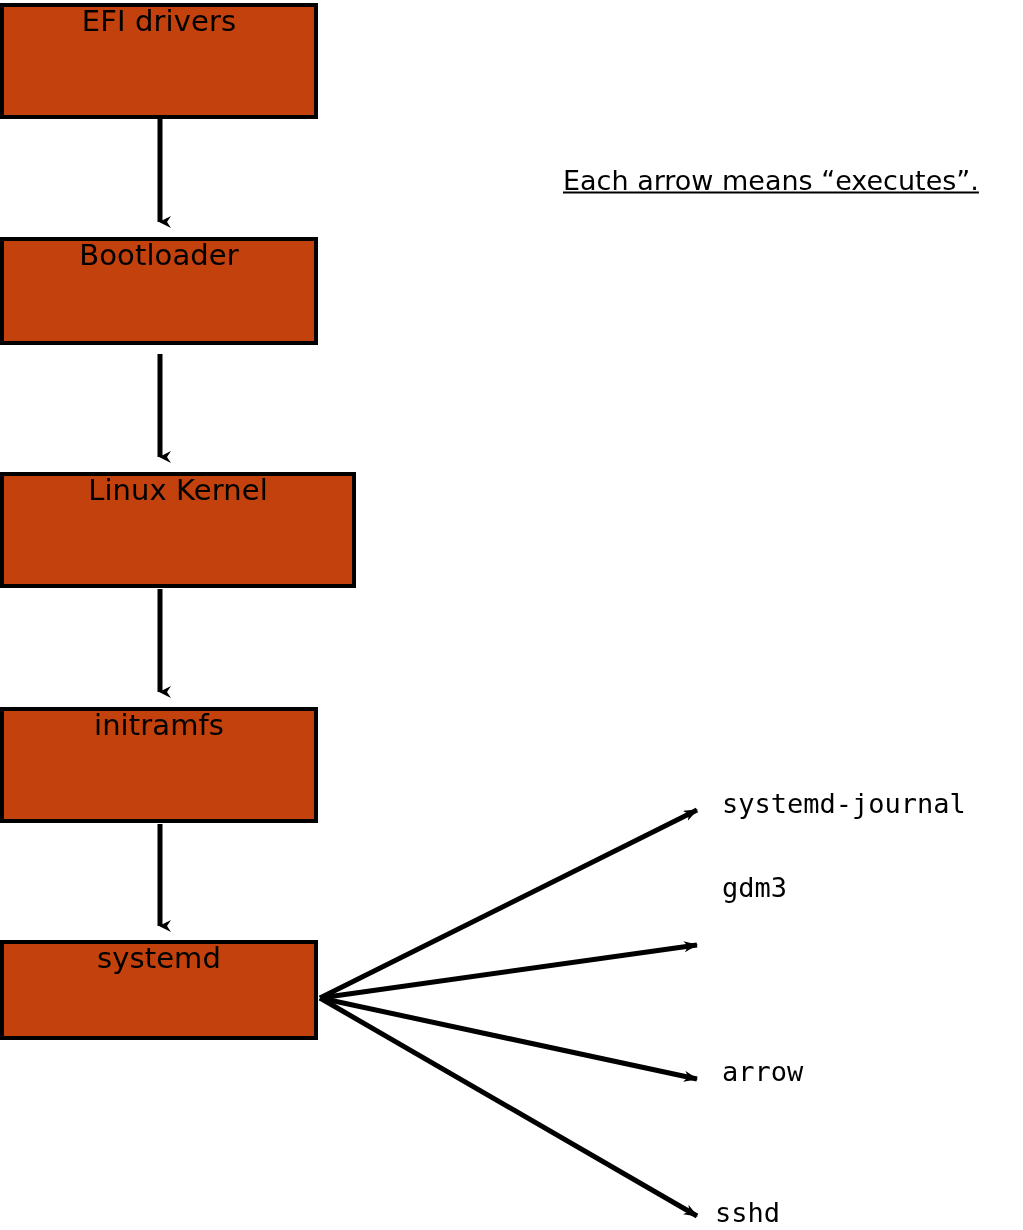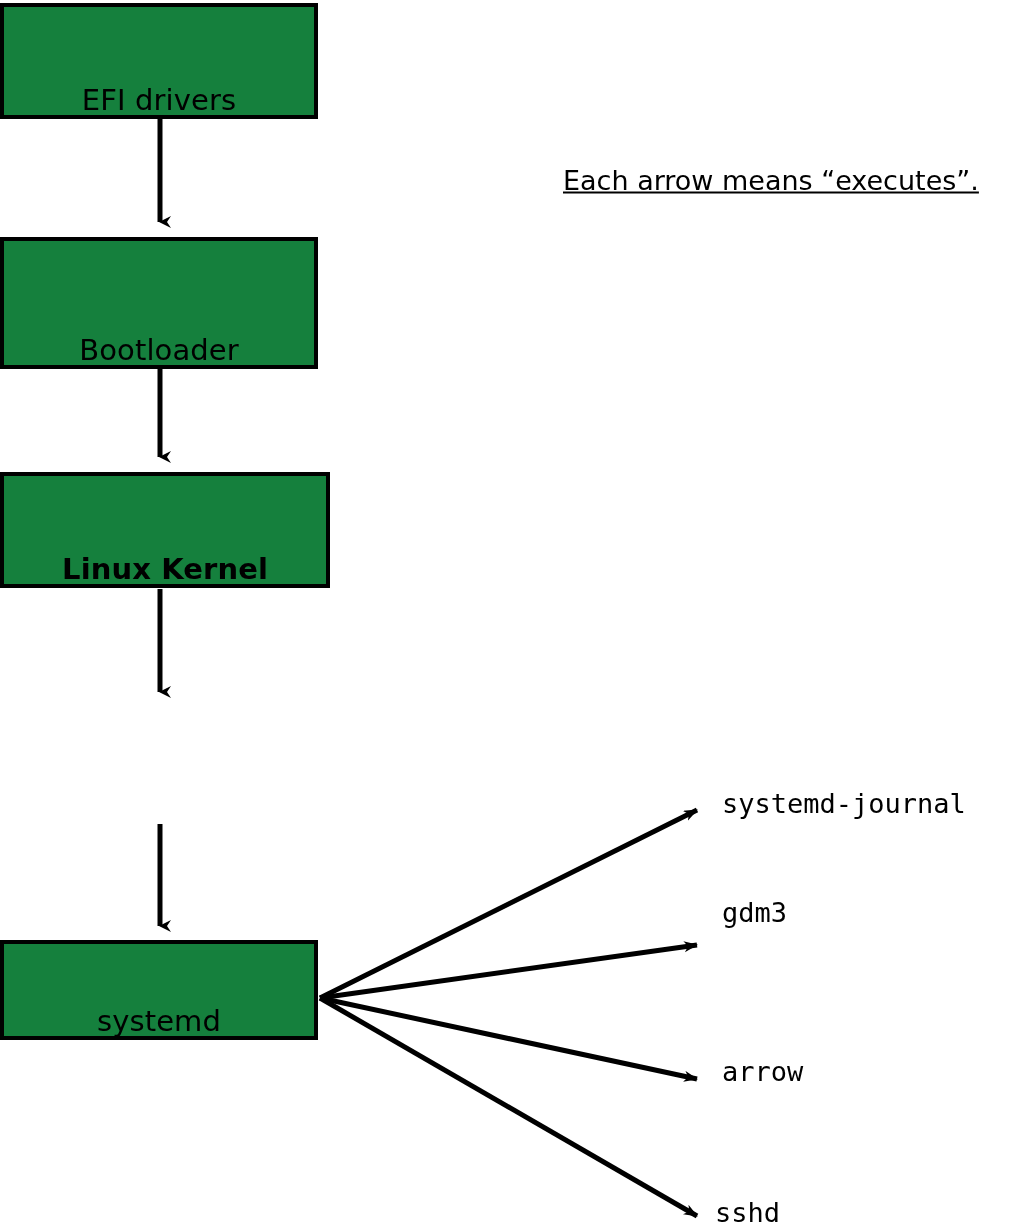--- a/index.html
+++ b/index.html
@@ -20,24 +20,24 @@
   .flow-svg {
     position: absolute;
     left: 0;
     top: 0;
     width: 1023px;
     height: 1230px;
   }
   .node-box {
     position: absolute;
     box-sizing: border-box;
-    background: #15803d;
+    background: #c2410c;
     border: 4px solid #000000;
     display: flex;
-    align-items: flex-end;
+    align-items: flex-start;
     justify-content: center;
   }
   .node-label {
     font-family: "DejaVu Sans", sans-serif;
     font-size: 29px;
     color: #000000;
     line-height: 1;
     letter-spacing: 0.1px;
     white-space: nowrap;
   }
@@ -99,38 +99,41 @@
     </g>
     <g>
       <line x1="320" y1="998" x2="697" y2="1216" stroke="#000000" stroke-width="5" marker-end="url(#fanArrow)"></line>
     </g>
   </svg>
 
   <div class="node-box" style="left:0px; top:3px; width:318px; height:116px;">
     <span class="node-label">EFI drivers</span>
   </div>
 
-  <div class="node-box" style="left:0px; top:237px; width:318px; height:132px;">
+  <div class="node-box" style="left:0px; top:237px; width:318px; height:108px;">
     <span class="node-label">Bootloader</span>
   </div>
 
-  <div class="node-box" style="left:0px; top:472px; width:330px; height:116px;font-weight:bold;">
+  <div class="node-box" style="left:0px; top:472px; width:356px; height:116px;">
     <span class="node-label">Linux Kernel</span>
   </div>
 
+  <div class="node-box" style="left:0px; top:707px; width:318px; height:116px;">
+    <span class="node-label">initramfs</span>
+  </div>
 
   <div class="node-box" style="left:0px; top:940px; width:318px; height:100px;">
     <span class="node-label">systemd</span>
   </div>
 
   <div class="leaf-label" style="left:722px; top:791px;margin-top:12px;">
     <span>systemd-journal</span>
   </div>
 
-  <div class="leaf-label" style="left:722px; top:912px;">
+  <div class="leaf-label" style="left:722px; top:887px;">
     <span>gdm3</span>
   </div>
 
   <div class="leaf-label" style="left:722px; top:1071px;">
     <span>arrow</span>
   </div>
 
   <div class="leaf-label" style="left:715px; top:1212px;">
     <span>sshd</span>
   </div>

